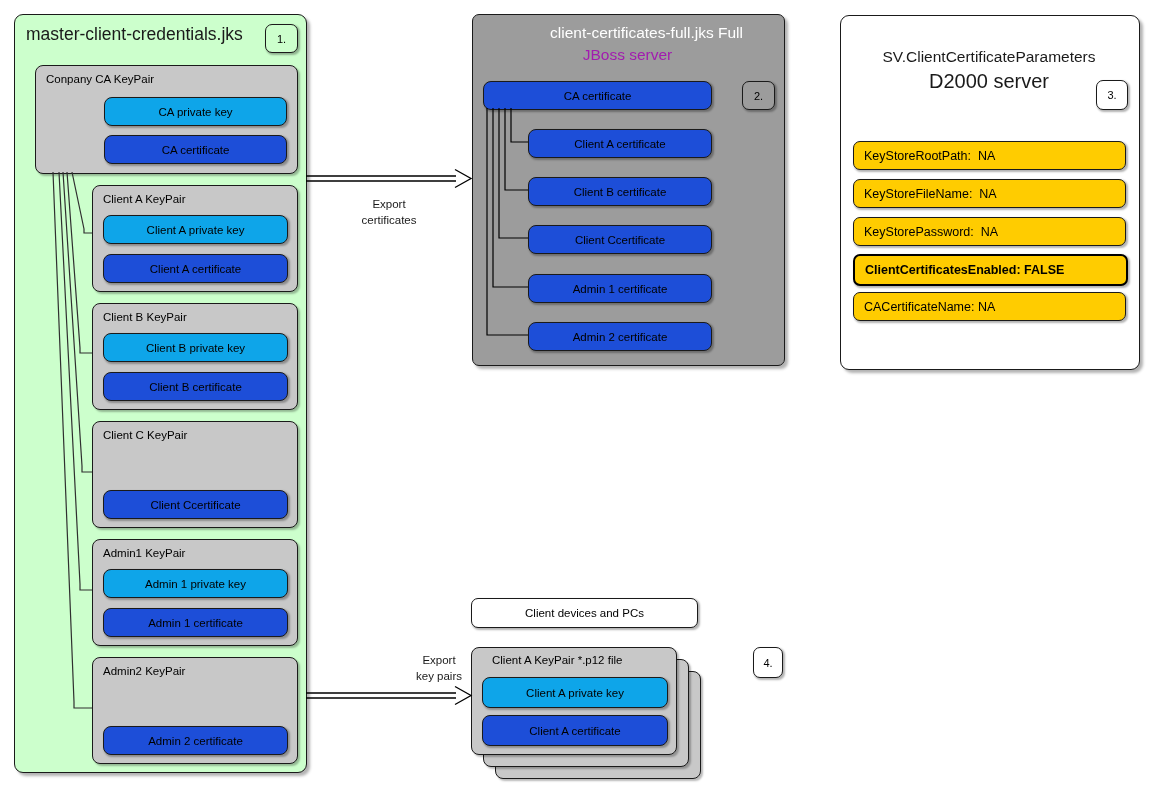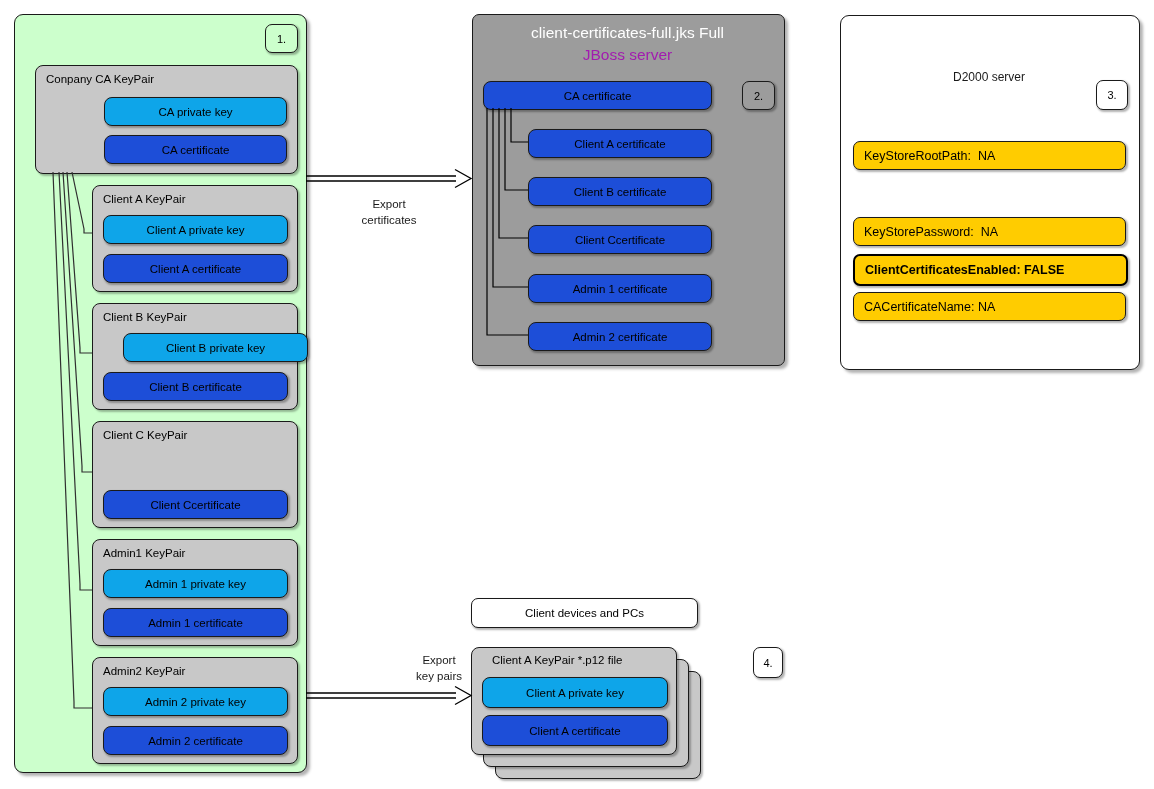--- a/index.html
+++ b/index.html
@@ -25,74 +25,76 @@
   .stackbox{position:absolute;width:204px;height:106px;background:#c8c8c8;border:1px solid #1a1a1a;border-radius:8px;box-shadow:2px 2px 2px rgba(0,0,0,0.28);}
   .white-node{position:absolute;background:#ffffff;border:1px solid #1a1a1a;border-radius:7px;display:flex;align-items:center;justify-content:center;
               font-size:11.5px;box-shadow:1.5px 1.5px 2px rgba(0,0,0,0.30);}
 </style>
 </head>
 <body>
 
 <div id="stage">
 
   <div class="panel" style="left:14px;top:14px;width:291px;height:757px;background:#ccffcc;"></div>
+  <div class="panel-title" style="left:26px;top:24px;font-size:17.5px;">master-client-credentials.jks</div>
   <div class="badge" style="left:265px;top:24px;width:31px;height:27px;background:#ccffcc;">1.</div>
 
   <div class="group" style="left:35px;top:65px;width:261px;height:107px;">
     <div class="group-label">Conpany CA KeyPair</div>
     <div class="btn private" style="left:68px;top:31px;width:181px;height:27px;">CA private key</div>
     <div class="btn cert" style="left:68px;top:69px;width:181px;height:27px;">CA certificate</div>
   </div>
 
   <div class="group" style="left:92px;top:185px;width:204px;height:105px;">
     <div class="group-label">Client A KeyPair</div>
     <div class="btn private" style="left:10px;top:29px;width:183px;height:27px;">Client A private key</div>
     <div class="btn cert" style="left:10px;top:68px;width:183px;height:27px;">Client A certificate</div>
   </div>
 
   <div class="group" style="left:92px;top:303px;width:204px;height:105px;">
     <div class="group-label">Client B KeyPair</div>
-    <div class="btn private" style="left:10px;top:29px;width:183px;height:27px;margin-left:20px;">Client B private key</div>
+    <div class="btn private" style="left:10px;top:29px;width:183px;height:27px;">Client B private key</div>
     <div class="btn cert" style="left:10px;top:68px;width:183px;height:27px;">Client B certificate</div>
   </div>
 
   <div class="group" style="left:92px;top:421px;width:204px;height:105px;">
     <div class="group-label">Client C KeyPair</div>
     <div class="btn cert" style="left:10px;top:68px;width:183px;height:27px;">Client Ccertificate</div>
   </div>
 
   <div class="group" style="left:92px;top:539px;width:204px;height:105px;">
     <div class="group-label">Admin1 KeyPair</div>
     <div class="btn private" style="left:10px;top:29px;width:183px;height:27px;">Admin 1 private key</div>
     <div class="btn cert" style="left:10px;top:68px;width:183px;height:27px;">Admin 1 certificate</div>
   </div>
 
   <div class="group" style="left:92px;top:657px;width:204px;height:105px;">
     <div class="group-label">Admin2 KeyPair</div>
-    <div class="btn private" style="left:10px;top:29px;width:183px;height:27px;">Admin 2 private key</div>
     <div class="btn cert" style="left:10px;top:68px;width:183px;height:27px;">Admin 2 certificate</div>
   </div>
 
   <div class="panel" style="left:472px;top:14px;width:311px;height:350px;background:#9c9c9c;border-radius:7px;"></div>
-  <div class="panel-title" style="left:472px;top:24px;width:311px;text-align:center;font-size:15.5px;color:#ffffff;">client-certificates-full.jks Full</div>
+  <div class="panel-title" style="left:472px;top:24px;width:311px;text-align:center;font-size:15.5px;color:#ffffff;padding-left:19px;">client-certificates-full.jks Full</div>
   <div class="panel-title" style="left:472px;top:46px;width:311px;text-align:center;font-size:15.5px;color:#a21caf;">JBoss server</div>
   <div class="badge" style="left:742px;top:81px;width:31px;height:27px;background:#9c9c9c;">2.</div>
 
   <div class="btn cert" style="left:483px;top:81px;width:227px;height:27px;">CA certificate</div>
   <div class="btn cert" style="left:528px;top:129px;width:182px;height:27px;">Client A certificate</div>
   <div class="btn cert" style="left:528px;top:177px;width:182px;height:27px;">Client B certificate</div>
   <div class="btn cert" style="left:528px;top:225px;width:182px;height:27px;">Client Ccertificate</div>
   <div class="btn cert" style="left:528px;top:274px;width:182px;height:27px;">Admin 1 certificate</div>
   <div class="btn cert" style="left:528px;top:322px;width:182px;height:27px;">Admin 2 certificate</div>
 
   <div class="panel" style="left:840px;top:15px;width:298px;height:353px;background:#ffffff;"></div>
-  <div class="panel-title" style="left:840px;top:70px;width:298px;text-align:center;font-size:12px;">D2000 server</div>
+  <div class="panel-title" style="left:840px;top:48px;width:298px;text-align:center;font-size:15.5px;">SV.ClientCertificateParameters</div>
+  <div class="panel-title" style="left:840px;top:70px;width:298px;text-align:center;font-size:20px;">D2000 server</div>
   <div class="badge" style="left:1096px;top:80px;width:30px;height:28px;">3.</div>
 
   <div class="param" style="top:141px;">KeyStoreRootPath:  NA</div>
+  <div class="param" style="top:179px;">KeyStoreFileName:  NA</div>
   <div class="param bold" style="top:254px;height:28px;">ClientCertificatesEnabled: FALSE</div>
   <div class="param" style="top:217px;">KeyStorePassword:  NA</div>
   <div class="param" style="top:292px;">CACertificateName: NA</div>
 
   <div class="white-node" style="left:471px;top:598px;width:225px;height:28px;">Client devices and PCs</div>
 
   <div class="stackbox" style="left:495px;top:671px;"></div>
   <div class="stackbox" style="left:483px;top:659px;"></div>
   <div class="stackbox" style="left:471px;top:647px;">
     <div class="group-label" style="left:20px;top:6px;">Client A KeyPair *.p12 file</div>

